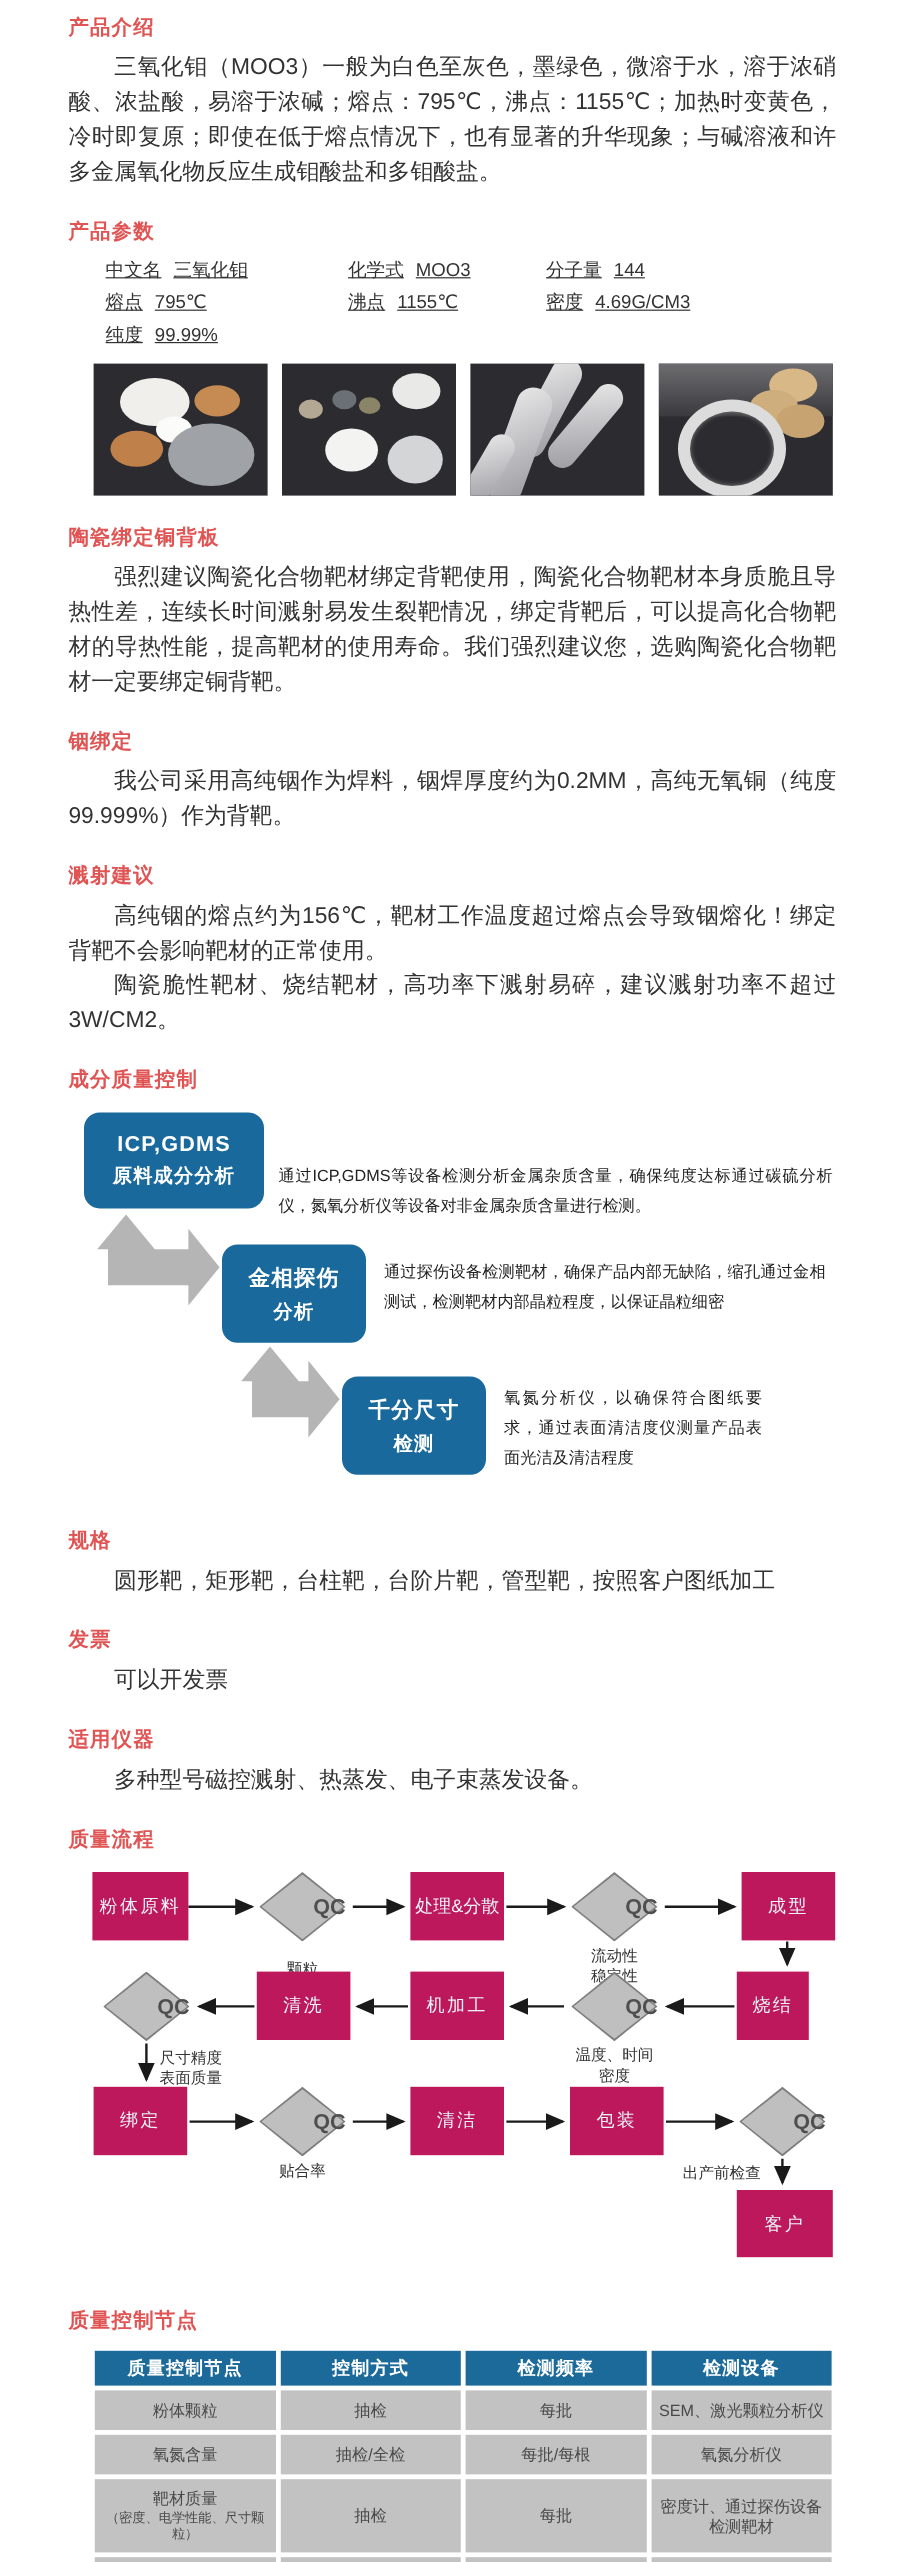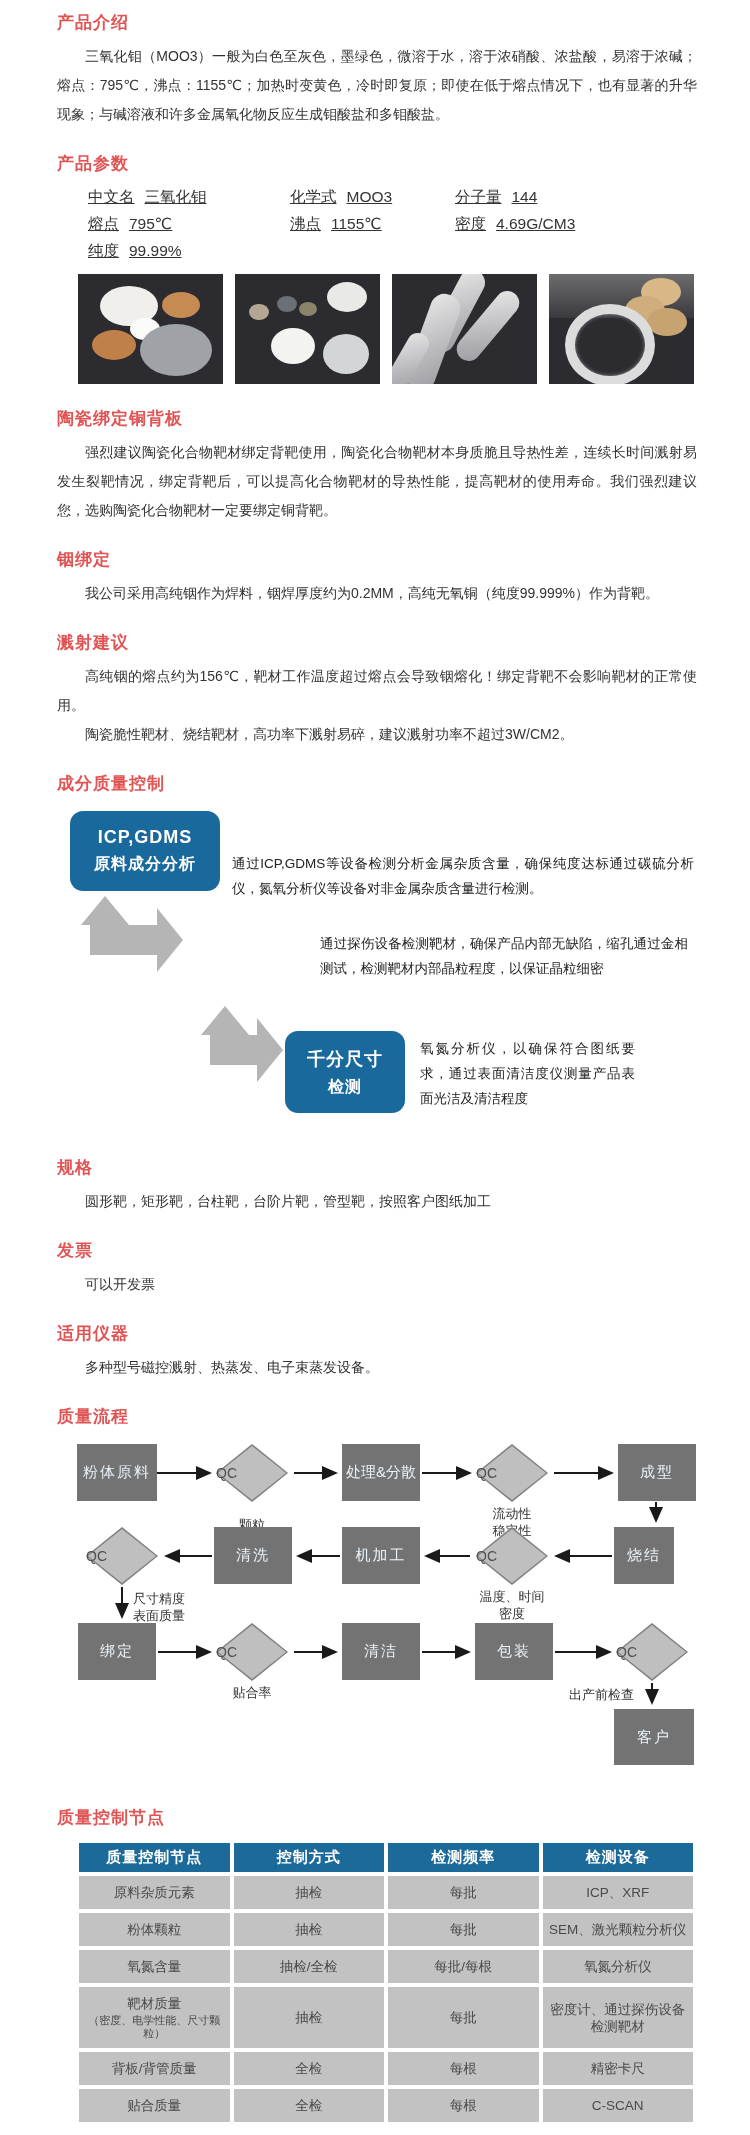--- a/index.html
+++ b/index.html
@@ -7,21 +7,21 @@
     width:750px;min-height:2135px;background:#fff;position:relative;
     font-family:"Liberation Sans","DejaVu Sans",sans-serif;color:#333;
   }
   .content{padding:0 53px 0 57px;}
   h2.sec{
     color:#e05454;font-size:17px;font-weight:bold;letter-spacing:1px;
     margin:24px 0 8px 0;line-height:22px;
   }
   h2.sec.first{margin-top:12px;}
   p.body{
-    font-size:14px;line-height:29px;color:#333;text-indent:2em;
+    font-size:19px;line-height:29px;color:#333;text-indent:2em;
     text-align:justify;margin:4px 0 0 0;
   }
   p.body.tight{margin-top:0;}
   
   .params{margin:6px 0 0 31px;font-size:15.5px;line-height:27px;color:#333;text-decoration:underline;}
   .params .prow{display:flex;}
   .params .pitem{display:flex;}
   .params .pitem .plabel{white-space:nowrap;}
   .params .pitem .pvalue{margin-left:10px;white-space:nowrap;}
   .params .c1{width:202px;}
@@ -40,27 +40,27 @@
     display:flex;flex-direction:column;align-items:center;justify-content:center;
     text-align:center;font-weight:bold;
   }
   .bluebox .l1{font-size:18px;letter-spacing:1px;}
   .bluebox .l2{font-size:16px;margin-top:6px;letter-spacing:1px;}
   .desc{position:absolute;font-size:13.5px;line-height:25px;color:#222;text-align:justify;}
   .conn{position:absolute;left:0;top:0;}
   
   .diag2{position:relative;height:345px;margin-top:10px;}
   .fbox{
-    position:absolute;background:#737373;color:#eaf2f8;width:78px;height:57px;
+    position:absolute;background:#be185d;color:#eaf2f8;width:78px;height:57px;
     display:flex;align-items:center;justify-content:center;font-size:15px;
     letter-spacing:2px;text-align:center;
   }
   .qc{
     position:absolute;width:72px;height:58px;display:flex;align-items:center;
-    justify-content:flex-start;font-size:14px;font-weight:normal;color:#4f4f4f;
+    justify-content:flex-end;font-size:18px;font-weight:bold;color:#4f4f4f;
   }
   .qc::before{content:"";position:absolute;inset:0;background:#7f7f7f;
     clip-path:polygon(50% 0,100% 50%,50% 100%,0 50%);}
   .qc::after{content:"";position:absolute;inset:2px;background:#bfbfbf;
     clip-path:polygon(50% 0,100% 50%,50% 100%,0 50%);}
   .qc span{position:relative;z-index:1;}
   .note{position:absolute;font-size:13px;line-height:17px;color:#333;text-align:center;}
   .note.left{text-align:left;}
   .arrows{position:absolute;left:0;top:0;}
   
@@ -170,20 +170,24 @@
   <div class="diag1">
     <svg class="conn" width="640" height="330" viewBox="0 0 640 330" style="position:absolute;">
       <polygon fill="#b5b5b5" points="48,93 72,122 100,122 100,105 126,137 100,169 100,152 33,152 33,122 24,122"></polygon>
       <polygon fill="#b5b5b5" points="168,203 192,232 200,232 200,215 226,247 200,279 200,262 153,262 153,232 144,232"></polygon>
     </svg>
     <div class="bluebox" style="left:13px;top:8px;width:150px;height:80px;">
       <span class="l1">ICP,GDMS</span>
       <span class="l2">原料成分分析</span>
     </div>
     <div class="desc" style="left:175px;top:18px;width:462px;margin-top:30px;">通过ICP,GDMS等设备检测分析金属杂质含量，确保纯度达标通过碳硫分析仪，氮氧分析仪等设备对非金属杂质含量进行检测。</div>
+    <div class="bluebox" style="left:128px;top:118px;width:120px;height:82px;">
+      <span class="l1">金相探伤</span>
+      <span class="l2">分析</span>
+    </div>
     <div class="desc" style="left:263px;top:128px;width:368px;">通过探伤设备检测靶材，确保产品内部无缺陷，缩孔通过金相测试，检测靶材内部晶粒程度，以保证晶粒细密</div>
     <div class="bluebox" style="left:228px;top:228px;width:120px;height:82px;">
       <span class="l1">千分尺寸</span>
       <span class="l2">检测</span>
     </div>
     <div class="desc" style="left:363px;top:233px;width:215px;">氧氮分析仪，以确保符合图纸要求，通过表面清洁度仪测量产品表面光洁及清洁程度</div>
   </div>
 
   <h2 class="sec">规格</h2>
   <p class="body">圆形靶，矩形靶，台柱靶，台阶片靶，管型靶，按照客户图纸加工</p>
@@ -282,26 +286,20 @@
   <h2 class="sec">质量控制节点</h2>
   <table class="qct">
     <tbody>
       <tr>
         <th>质量控制节点</th>
         <th>控制方式</th>
         <th>检测频率</th>
         <th>检测设备</th>
       </tr>
       <tr>
-        <td>原料杂质元素</td>
-        <td>抽检</td>
-        <td>每批</td>
-        <td>ICP、XRF</td>
-      </tr>
-      <tr>
         <td>粉体颗粒</td>
         <td>抽检</td>
         <td>每批</td>
         <td>SEM、激光颗粒分析仪</td>
       </tr>
       <tr>
         <td>氧氮含量</td>
         <td>抽检/全检</td>
         <td>每批/每根</td>
         <td>氧氮分析仪</td>

